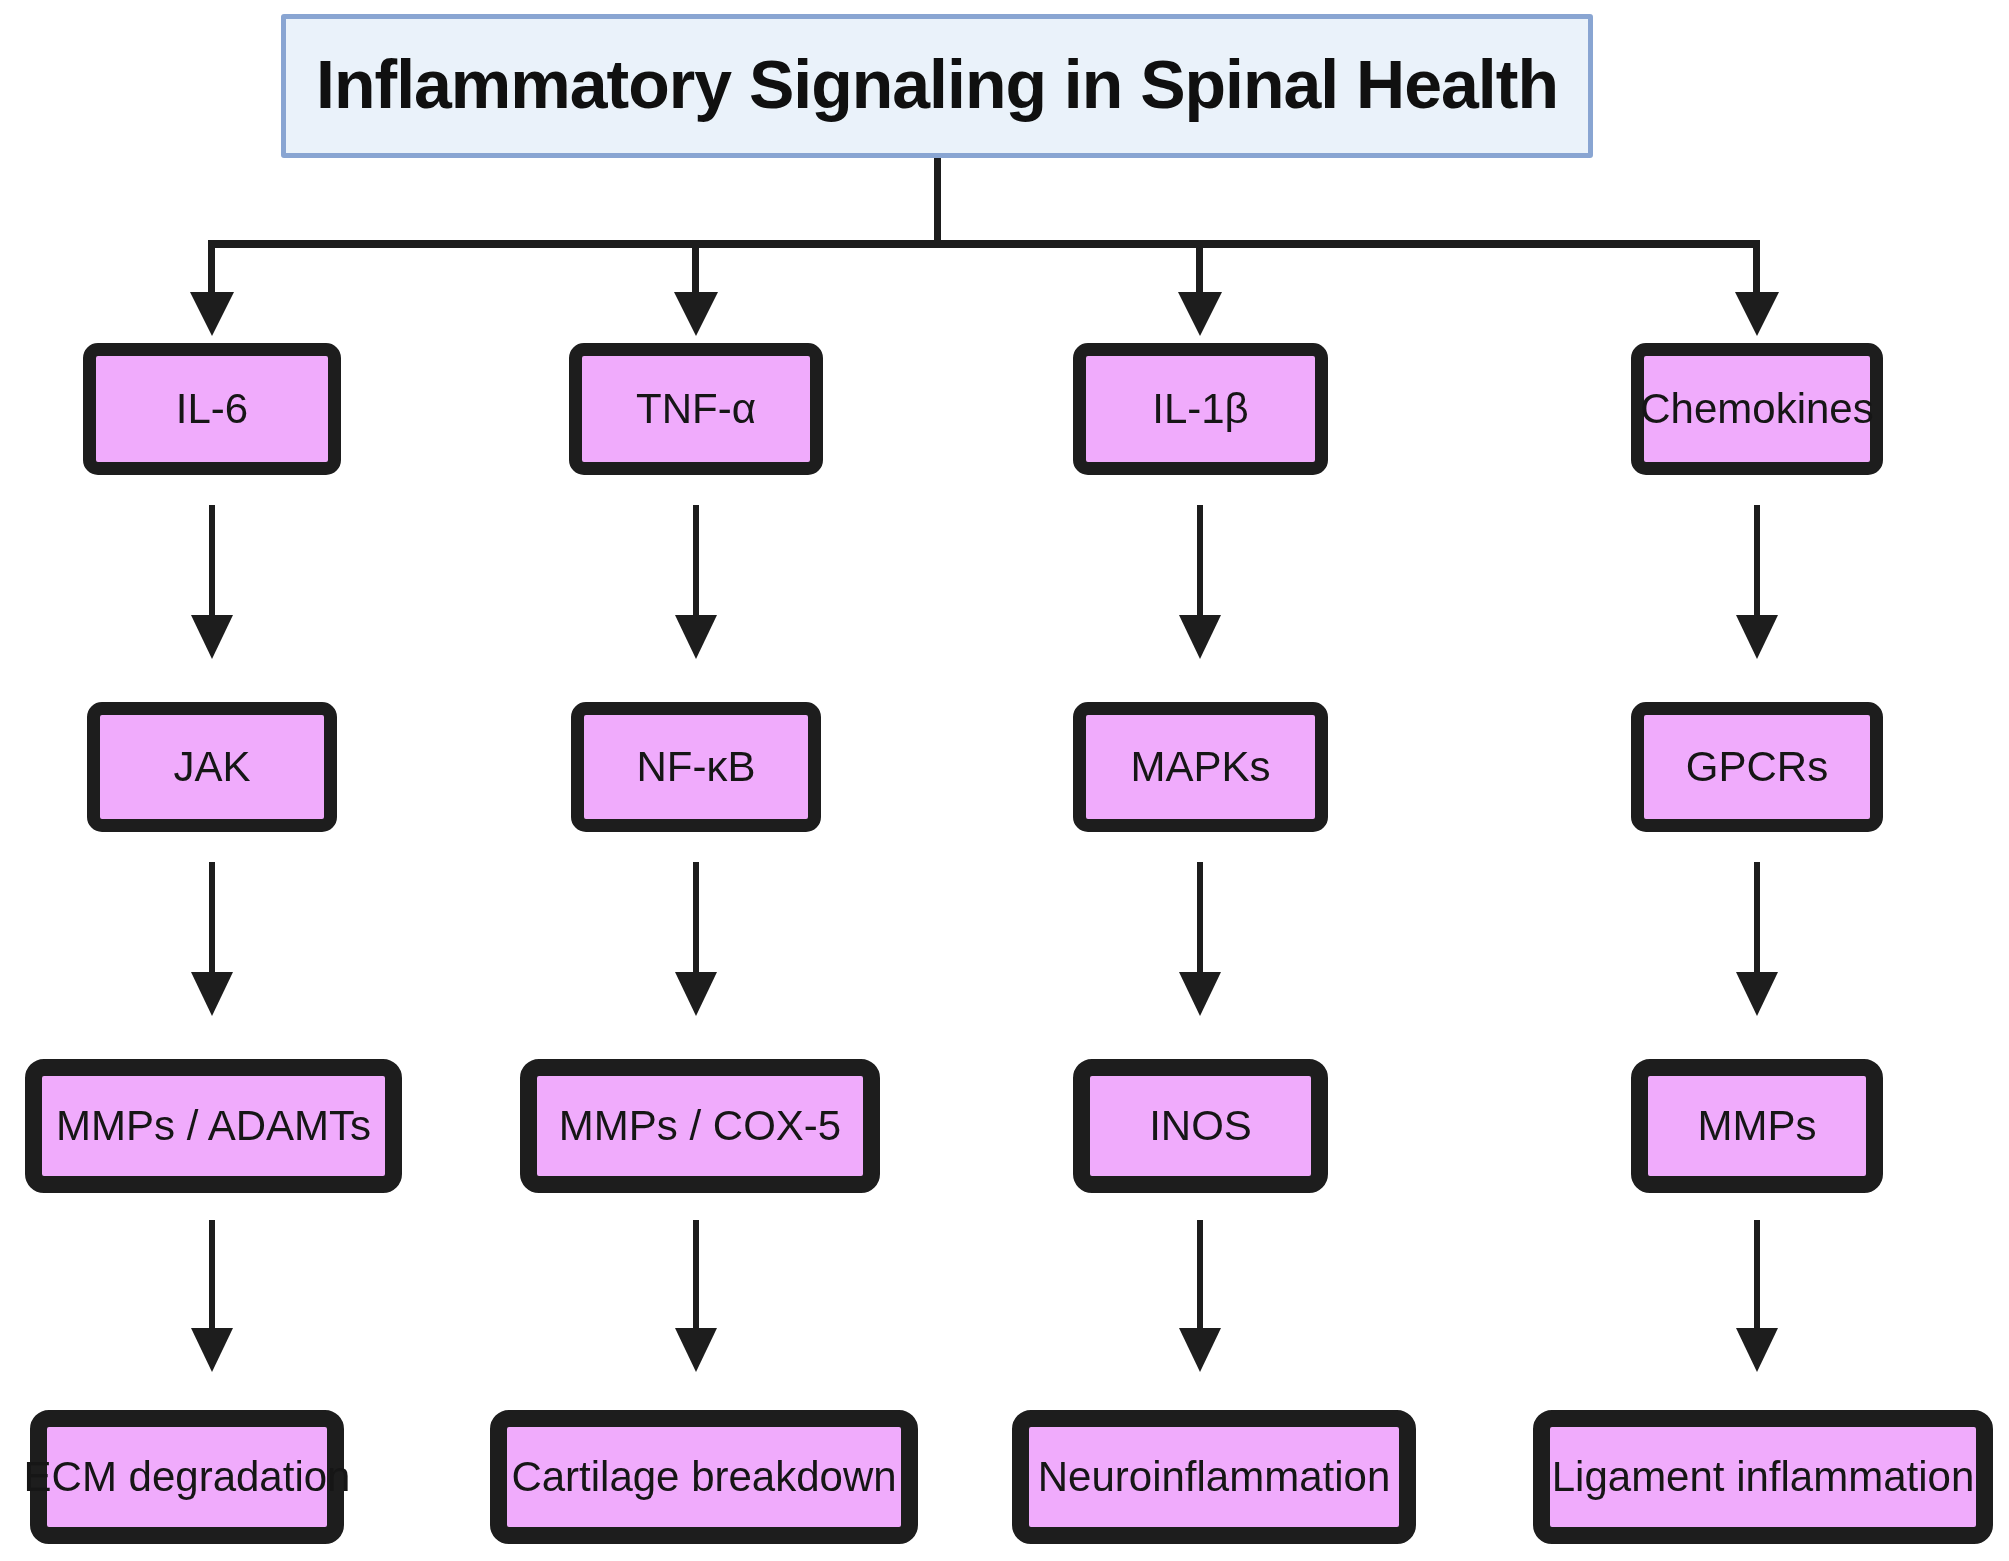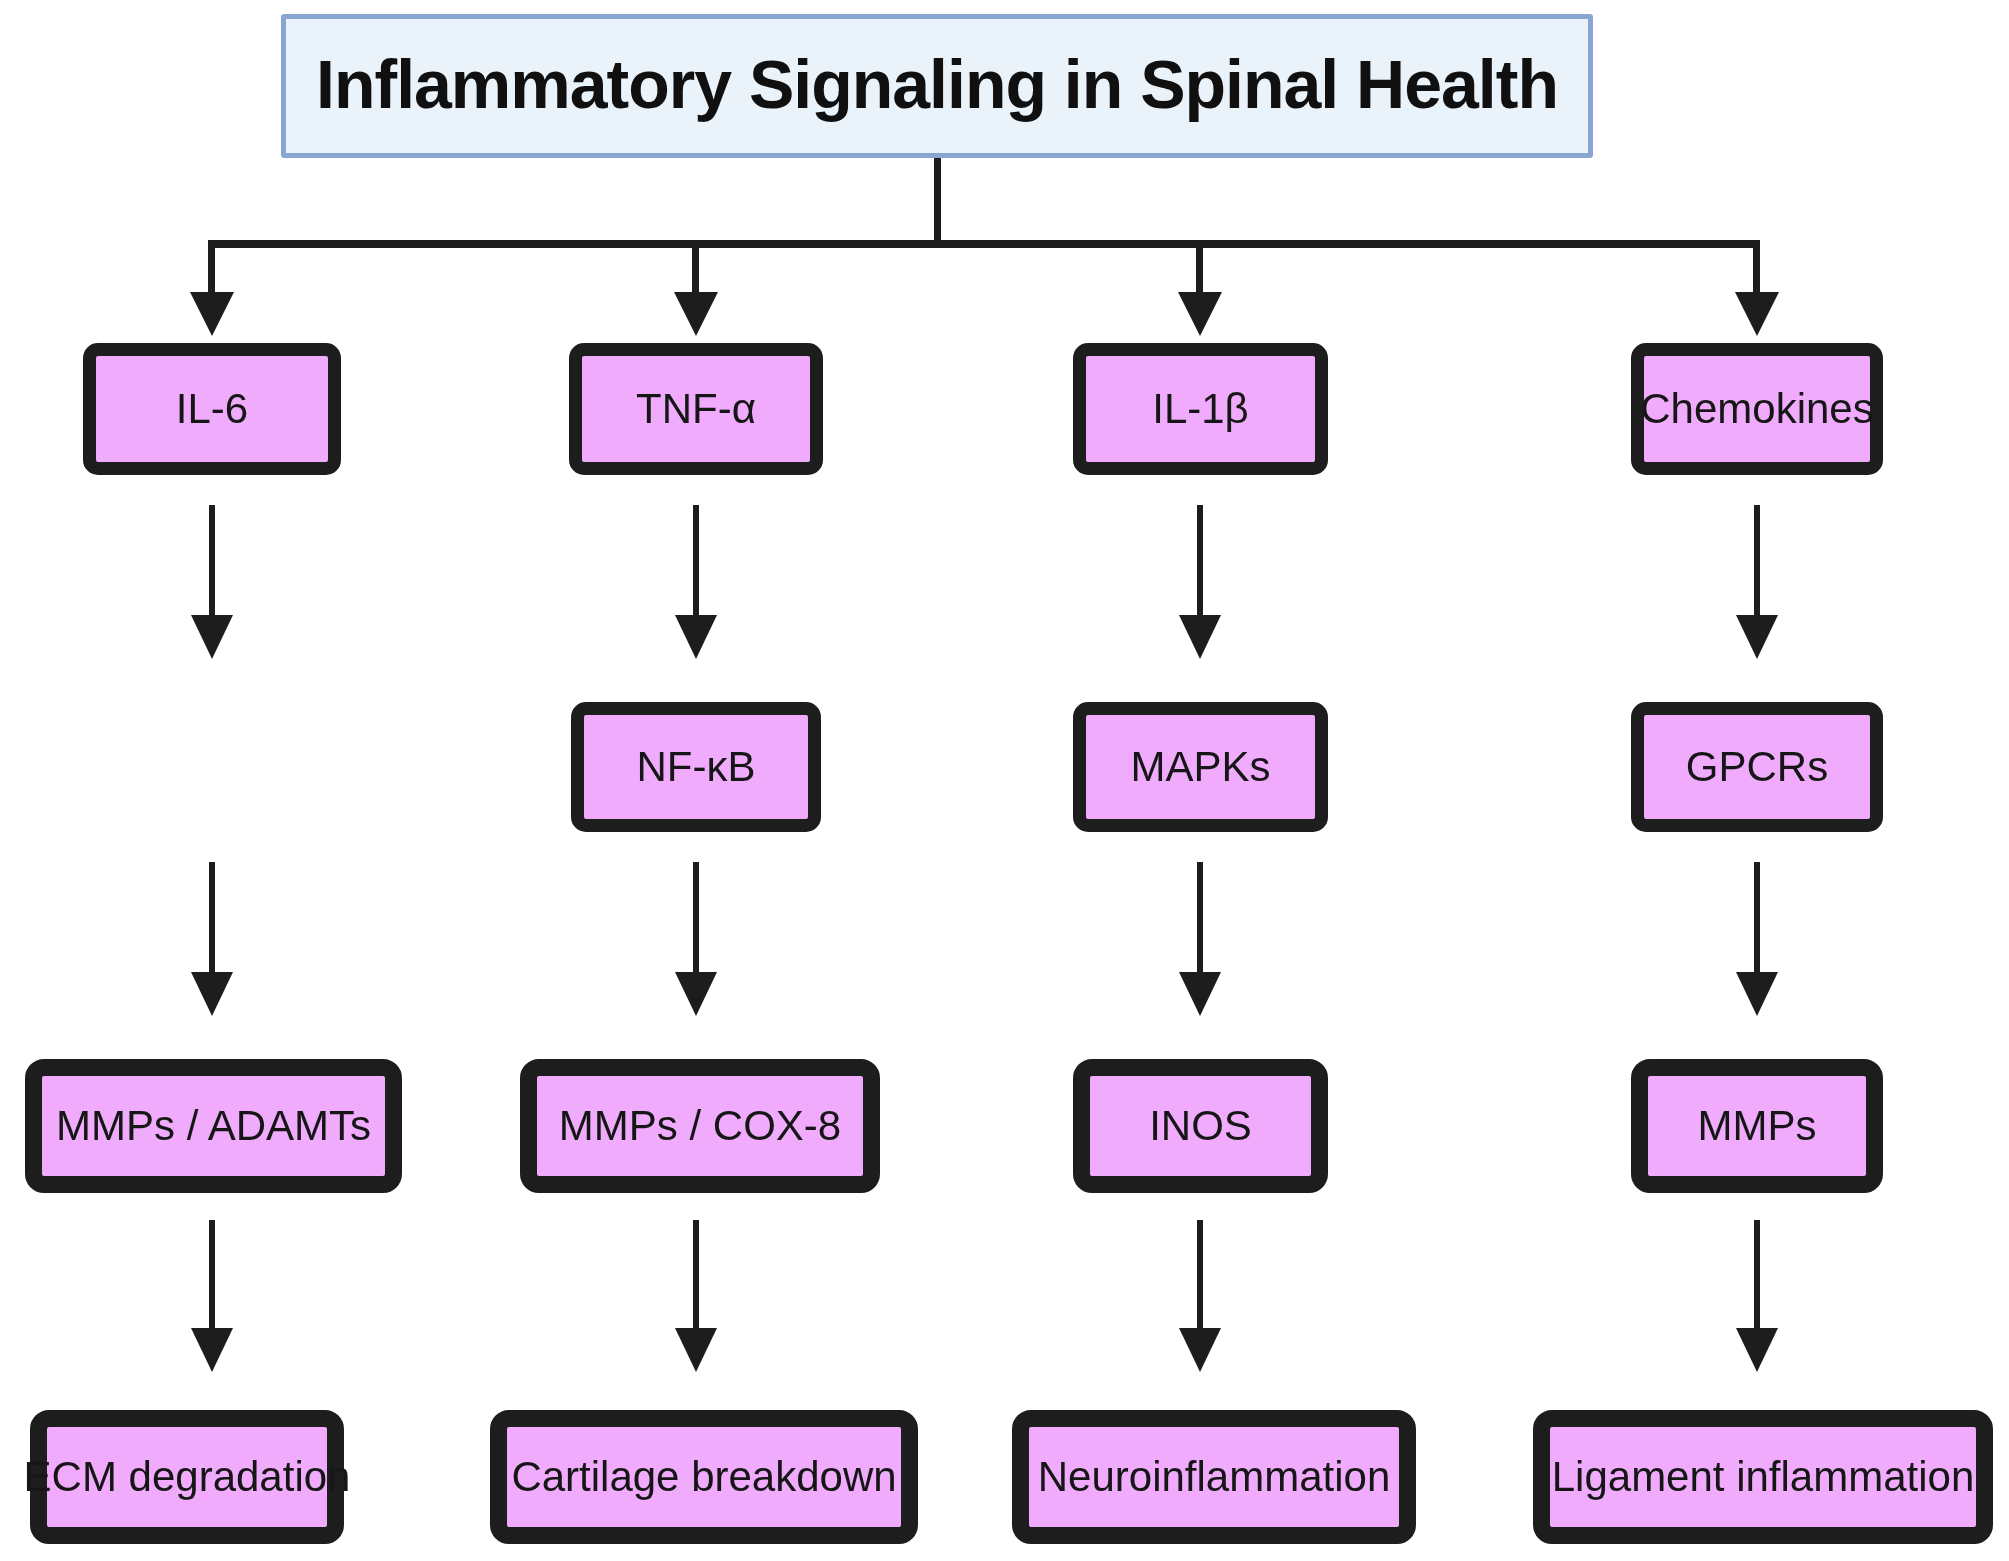--- a/index.html
+++ b/index.html
@@ -96,20 +96,23 @@
     <div class="arrowhead" style="left:1735px; top:292px;"></div>
   </div>
 
   <div class="node" style="left:83px; top:343px; width:258px; height:132px;">
     <span>IL-6</span>
   </div>
   <div>
     <div class="line" style="left:209px; top:505px; width:6px; height:114px;"></div>
     <div class="arrowhead small" style="left:191px; top:615px;"></div>
   </div>
+  <div class="node" style="left:87px; top:702px; width:250px; height:130px;">
+    <span>JAK</span>
+  </div>
   <div>
     <div class="line" style="left:209px; top:862px; width:6px; height:114px;"></div>
     <div class="arrowhead small" style="left:191px; top:972px;"></div>
   </div>
   <div class="node thick" style="left:25px; top:1059px; width:377px; height:134px;">
     <span>MMPs / ADAMTs</span>
   </div>
   <div>
     <div class="line" style="left:209px; top:1220px; width:6px; height:112px;"></div>
     <div class="arrowhead small" style="left:191px; top:1328px;"></div>
@@ -126,21 +129,21 @@
     <div class="arrowhead small" style="left:675px; top:615px;"></div>
   </div>
   <div class="node" style="left:571px; top:702px; width:250px; height:130px;">
     <span>NF-κB</span>
   </div>
   <div>
     <div class="line" style="left:693px; top:862px; width:6px; height:114px;"></div>
     <div class="arrowhead small" style="left:675px; top:972px;"></div>
   </div>
   <div class="node thick" style="left:520px; top:1059px; width:360px; height:134px;">
-    <span>MMPs / COX-8</span>
+    <span>MMPs / COX-5</span>
   </div>
   <div>
     <div class="line" style="left:693px; top:1220px; width:6px; height:112px;"></div>
     <div class="arrowhead small" style="left:675px; top:1328px;"></div>
   </div>
   <div class="node thick" style="left:490px; top:1410px; width:428px; height:134px;">
     <span>Cartilage breakdown</span>
   </div>
 
   <div class="node" style="left:1073px; top:343px; width:255px; height:132px;">

